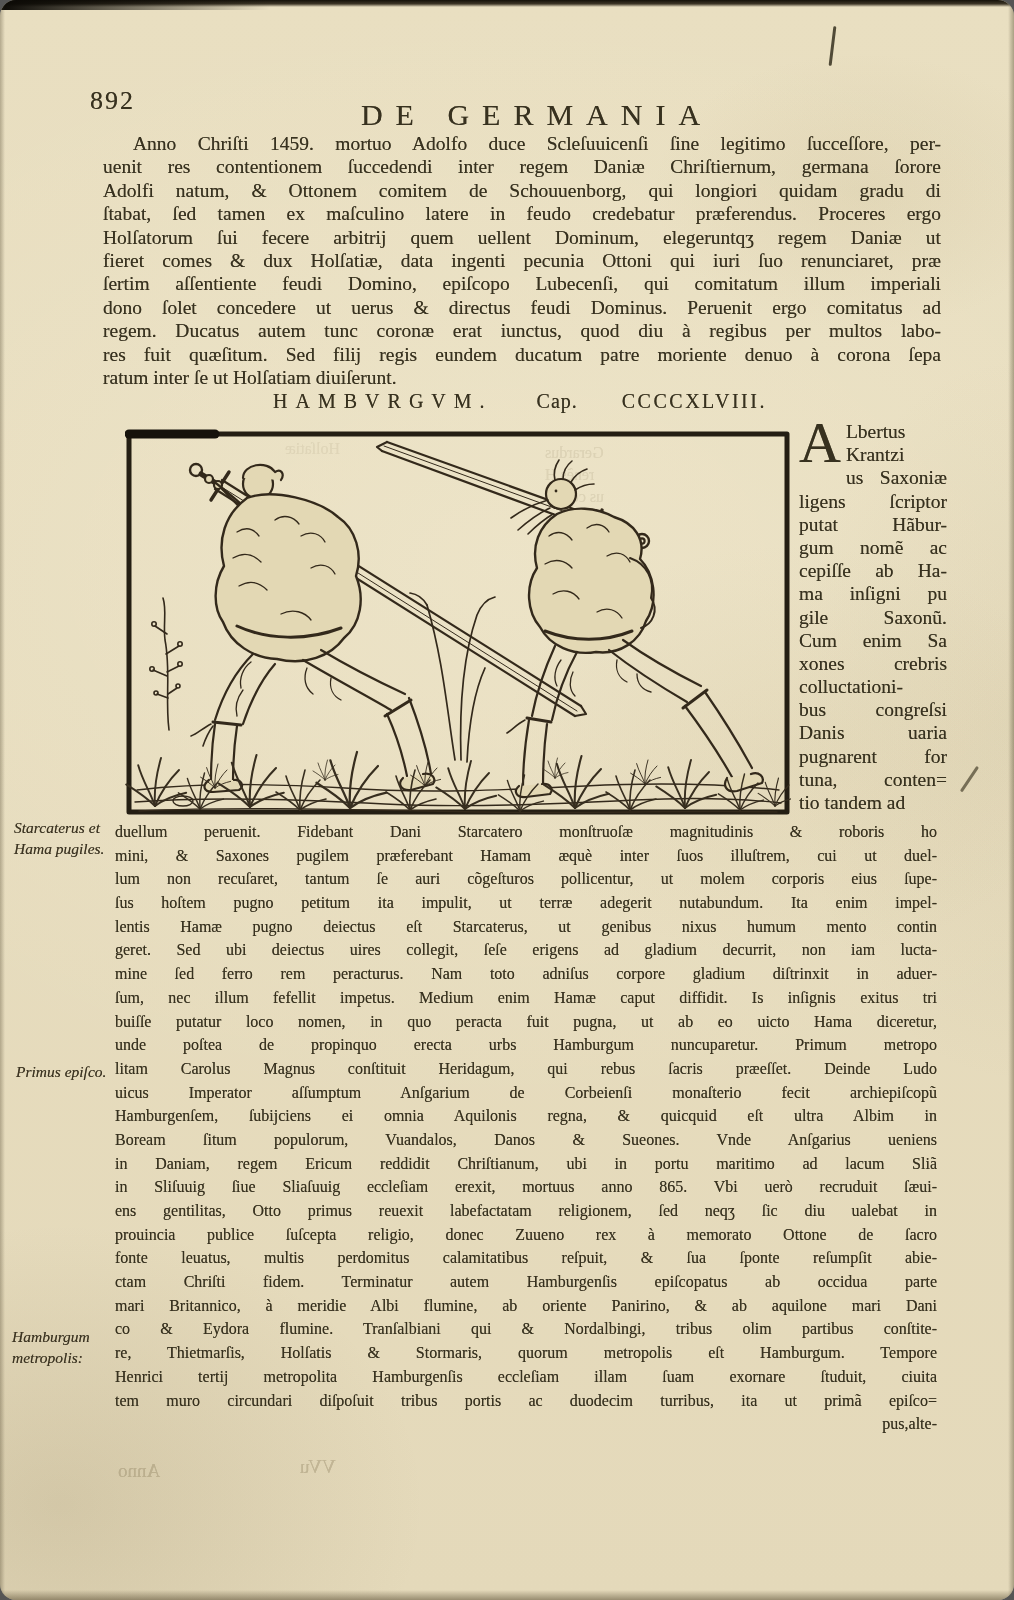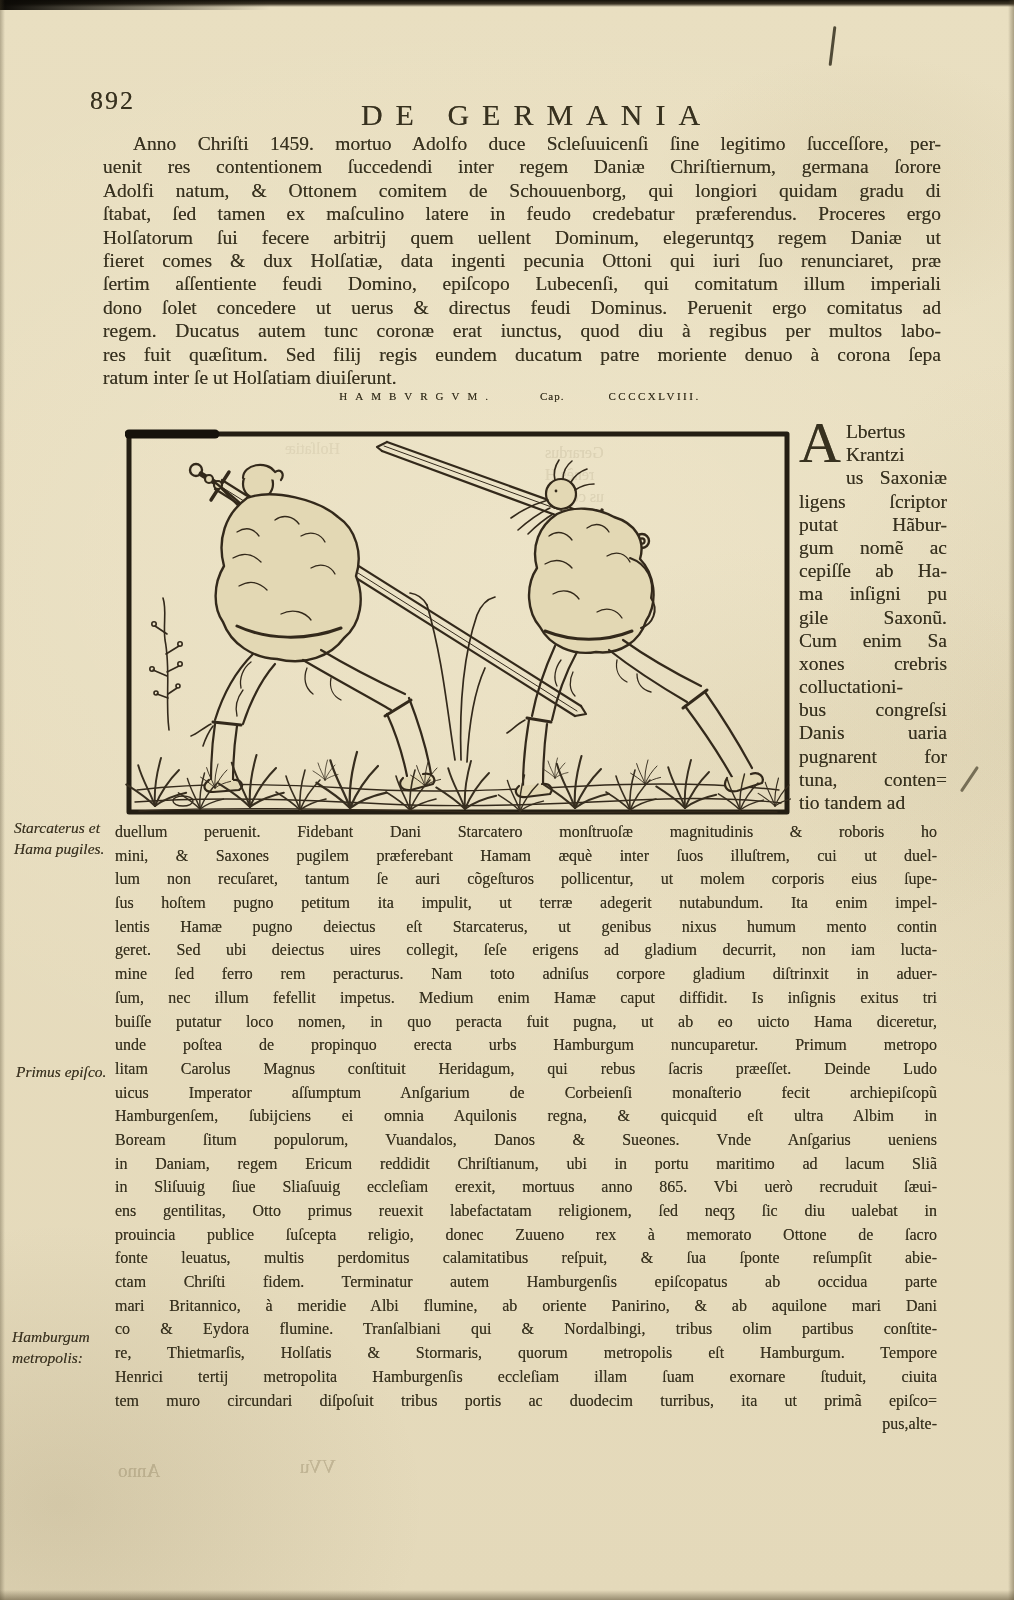--- a/index.html
+++ b/index.html
@@ -9,21 +9,21 @@
     color:#37311f;
     background-color:#e9dfc1;
     background-image:
       radial-gradient(1200px 800px at 50% 35%, rgba(255,250,230,0.22), transparent 70%),
       radial-gradient(300px 200px at 85% 12%, rgba(166,146,96,0.12), transparent 70%),
       radial-gradient(420px 300px at 78% 47%, rgba(170,150,100,0.10), transparent 70%),
       radial-gradient(520px 400px at 6% 94%, rgba(120,104,66,0.16), transparent 70%),
       radial-gradient(320px 520px at 100% 45%, rgba(150,132,88,0.10), transparent 70%),
       linear-gradient(#e9dfc1,#e4d9ba);
   }
-  .ink{ text-shadow:0 0 .5px rgba(55,49,31,.65); }
+  .ink{ text-shadow:0 0 .5px rgba(55,49,31,.65);border-radius:16px; }
   .edge-top{position:absolute;top:0;left:0;width:100%;height:7px;
     background:linear-gradient(to bottom,#141109 0%,#3d3526 55%,rgba(61,53,38,0) 100%);}
   .edge-top-left{position:absolute;top:0;left:0;width:270px;height:10px;
     background:linear-gradient(to right,#0c0a06,rgba(12,10,6,0));}
   .edge-bottom{position:absolute;bottom:0;left:0;width:100%;height:10px;
     background:linear-gradient(to top,rgba(90,78,52,.55),rgba(90,78,52,0));}
   .edge-left{position:absolute;left:0;top:0;height:100%;width:5px;
     background:linear-gradient(to right,rgba(80,70,46,.35),transparent);}
   .edge-right{position:absolute;right:0;top:0;height:100%;width:6px;
     background:linear-gradient(to left,rgba(80,70,46,.42),transparent);}
@@ -34,21 +34,21 @@
 
   .intro{position:absolute;left:103px;top:132px;width:838px;
     font-size:19.5px;line-height:23.4px;}
   .line{text-align:justify;text-align-last:justify;overflow:hidden;}
   .intro .line{height:23.4px;}
   .intro .line.first{text-indent:30px;}
   .line.noj{text-align:left;text-align-last:left;}
   .line.right{text-align:right;text-align-last:right;}
 
   .chapter{position:absolute;left:240px;top:390px;width:560px;display:flex;
-    justify-content:center;align-items:center;gap:44px;font-size:11px;}
+    justify-content:center;align-items:center;gap:44px;font-size:20px;}
   .chapter .t{letter-spacing:8px;}
   .chapter .c{letter-spacing:1px;}
   .chapter .n{letter-spacing:2.5px;}
 
   .figure{position:absolute;left:125px;top:428px;width:666px;height:390px;}
   .figure svg{position:absolute;left:0;top:0;width:100%;height:100%;}
   .fig-ghost{position:absolute;transform:scaleX(-1);color:#7d6e4a;opacity:.13;
     font-size:16px;line-height:22px;text-align:right;}
   .fg1{left:420px;top:14px;width:170px;}
   .fg2{left:160px;top:10px;width:140px;opacity:.10;}

